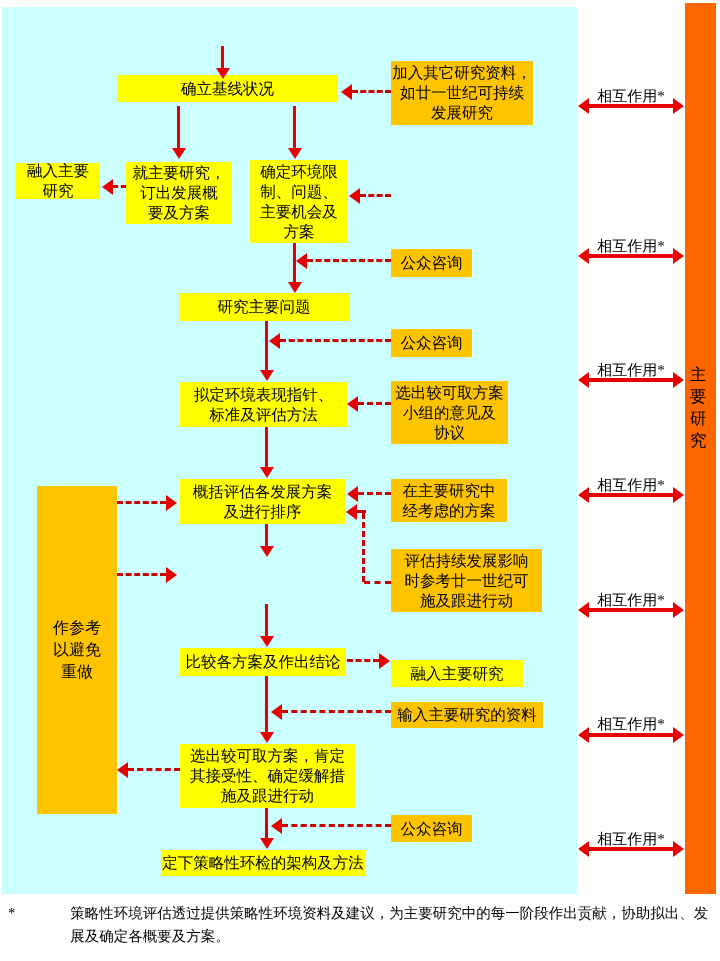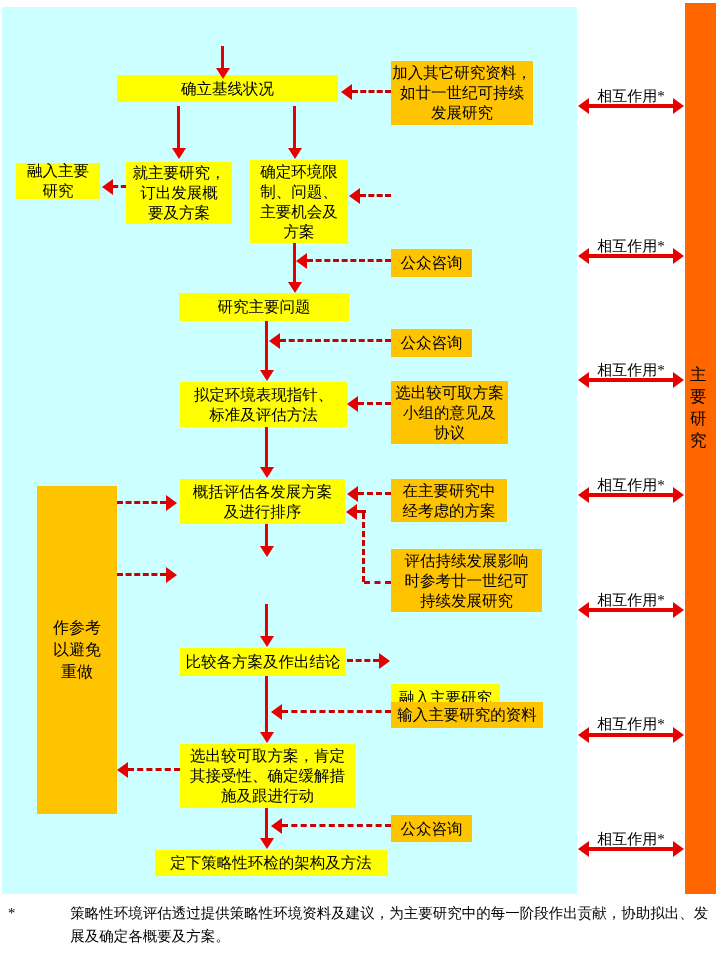--- a/index.html
+++ b/index.html
@@ -70,29 +70,29 @@
     <span>拟定环境表现指针、
 标准及评估方法</span>
     </div>
   <div class="box yellow" style="left:180px;top:479px;width:165px;height:45px">
     <span>概括评估各发展方案
 及进行排序</span>
     </div>
   <div class="box yellow" style="left:180px;top:648px;width:166px;height:28px">
     <span>比较各方案及作出结论</span>
     </div>
-  <div class="box yellow" style="left:391px;top:684px;width:109px;height:27px">
+  <div class="box yellow" style="left:391px;top:660px;width:132px;height:27px">
     <span>融入主要研究</span>
     </div>
   <div class="box yellow" style="left:180px;top:744px;width:175px;height:64px">
     <span>选出较可取方案，肯定
 其接受性、确定缓解措
 施及跟进行动</span>
     </div>
-  <div class="box yellow" style="left:155px;top:850px;width:232px;height:26px">
+  <div class="box yellow" style="left:161px;top:850px;width:204px;height:26px">
     <span>定下策略性环检的架构及方法</span>
     </div>
 
   <div class="box amber" style="left:391px;top:61px;width:142px;height:64px">
     <span>加入其它研究资料，
 如廿一世纪可持续
 发展研究</span>
     </div>
   <div class="box amber" style="left:391px;top:249px;width:81px;height:28px">
     <span>公众咨询</span>
@@ -105,21 +105,21 @@
 小组的意见及
 协议</span>
     </div>
   <div class="box amber" style="left:391px;top:479px;width:116px;height:43px">
     <span>在主要研究中
 经考虑的方案</span>
     </div>
   <div class="box amber" style="left:391px;top:549px;width:151px;height:63px">
     <span>评估持续发展影响
 时参考廿一世纪可
-持续发展研究</span>
+施及跟进行动</span>
     </div>
   <div class="box amber" style="left:37px;top:486px;width:80px;height:328px;font-size:16px;line-height:22px">
     <span>作参考
 以避免
 重做</span>
     </div>
   <div class="box amber" style="left:391px;top:702px;width:152px;height:26px">
     <span>输入主要研究的资料</span>
     </div>
   <div class="box amber" style="left:391px;top:815px;width:81px;height:27px">

